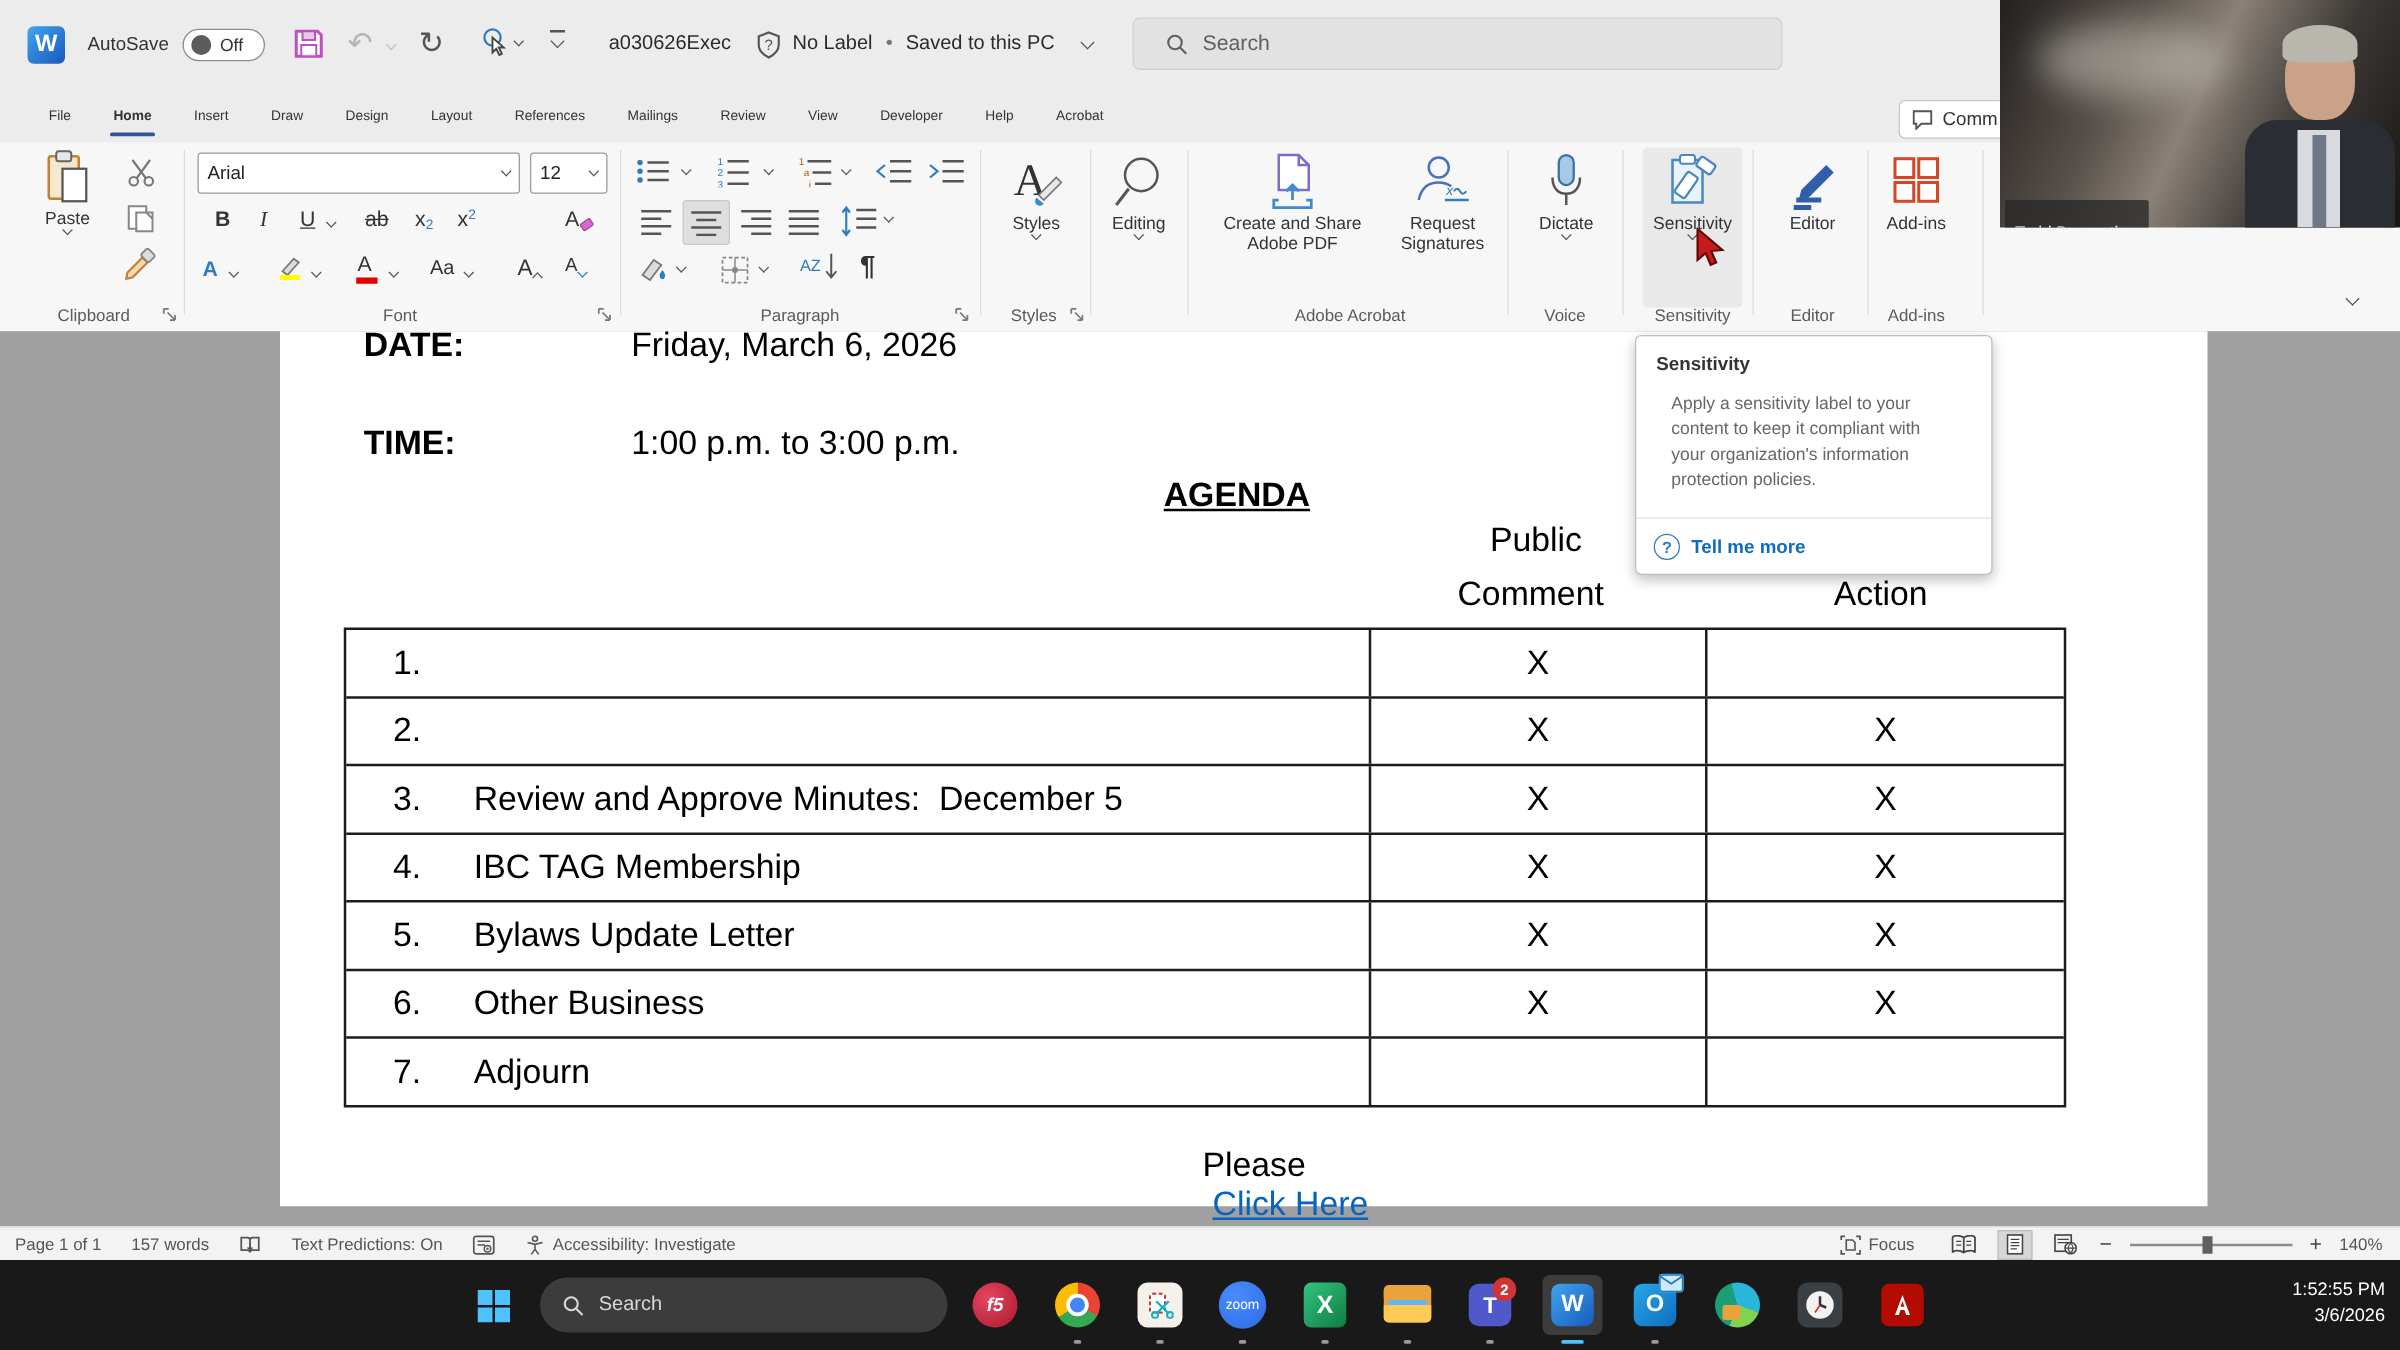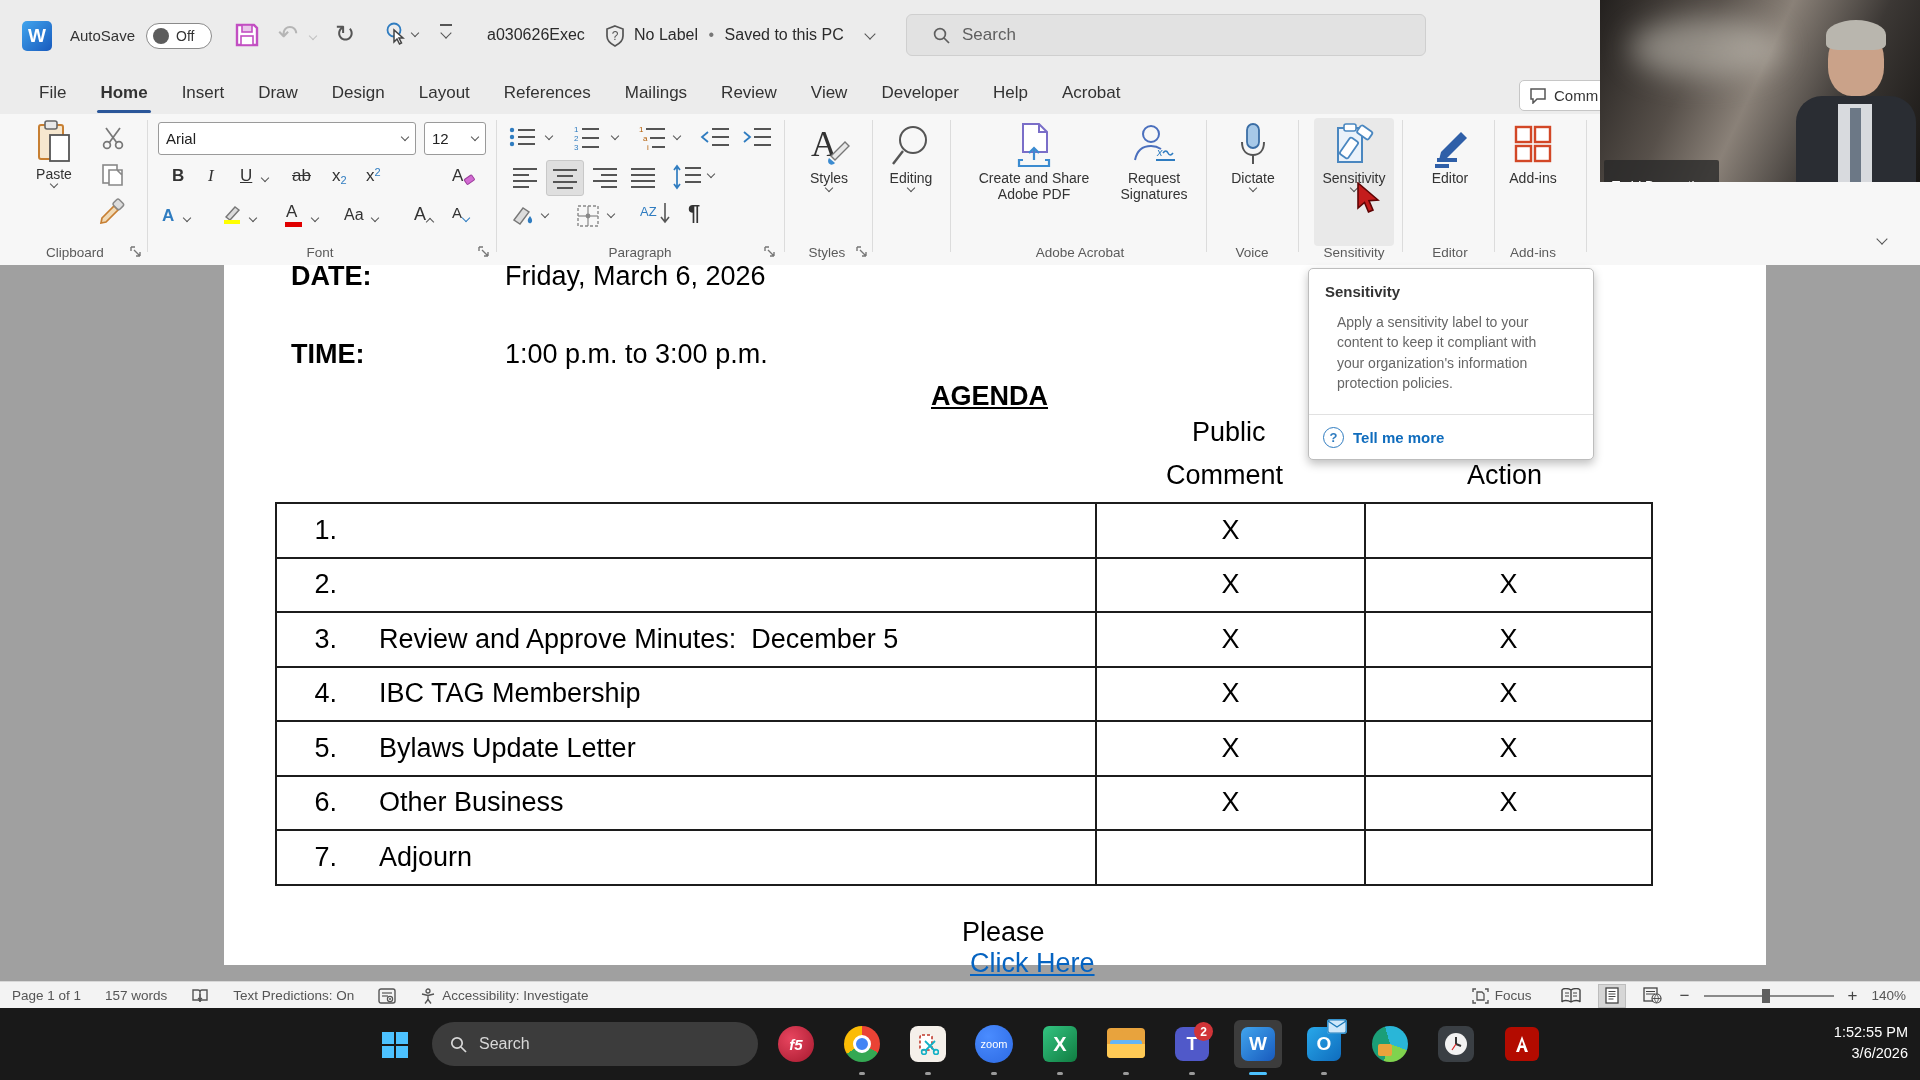--- a/index.html
+++ b/index.html
@@ -15,21 +15,21 @@
   .wordlogo{width:30px;height:30px;border-radius:5px;background:linear-gradient(135deg,#41a5ee,#185abd);
     color:#fff;font-weight:bold;font-size:19px;display:flex;align-items:center;justify-content:center;}
   #autosave-toggle{width:66px;height:26px;border:1px solid #8a8a8a;border-radius:13px;background:#fff;
     display:flex;align-items:center;padding:0 6px;gap:7px;box-sizing:border-box;}
   #autosave-knob{width:16px;height:16px;border-radius:50%;background:#5c5c5c;}
   #title-search{left:906px;top:14px;width:520px;height:42px;background:#e2e2e2;border:1px solid #cfcfcf;
     border-radius:6px;display:flex;align-items:center;padding-left:26px;gap:12px;box-sizing:border-box;color:#5f5f5f;font-size:17px;}
   
   #tabsrow{left:0;top:72px;width:1920px;height:42px;background:#ececec;display:flex;align-items:center;
     padding-left:22px;gap:0;box-sizing:border-box;}
-  .tab{padding:9px 17px;font-size:17px;color:#333;position:relative;text-align:center;}
+  .tab{padding:9px 17px;font-size:11px;color:#333;position:relative;text-align:center;}
   .tab.active{font-weight:bold;}
   .tab.active::after{content:"";position:absolute;left:14px;right:14px;bottom:-1px;height:3px;background:#2b579a;border-radius:2px;}
   #comments-btn{left:1519px;top:80px;width:100px;height:31px;background:#fff;border:1px solid #c6c6c6;border-radius:5px;
     display:flex;align-items:center;gap:7px;padding-left:9px;box-sizing:border-box;font-size:15px;color:#333;}
   
   #ribbon{left:0;top:114px;width:1920px;height:151px;background:#f7f7f7;border-bottom:1px solid #cfcfcf;}
   .gsep{position:absolute;top:6px;width:1px;height:132px;background:#dcdcdc;}
   .glabel{position:absolute;top:131px;font-size:13.5px;color:#5a5a5a;text-align:center;}
   .launcher{position:absolute;top:132px;width:11px;height:11px;}
   .rbtn-big{position:absolute;display:flex;flex-direction:column;align-items:center;color:#333;font-size:14px;gap:2px;}

